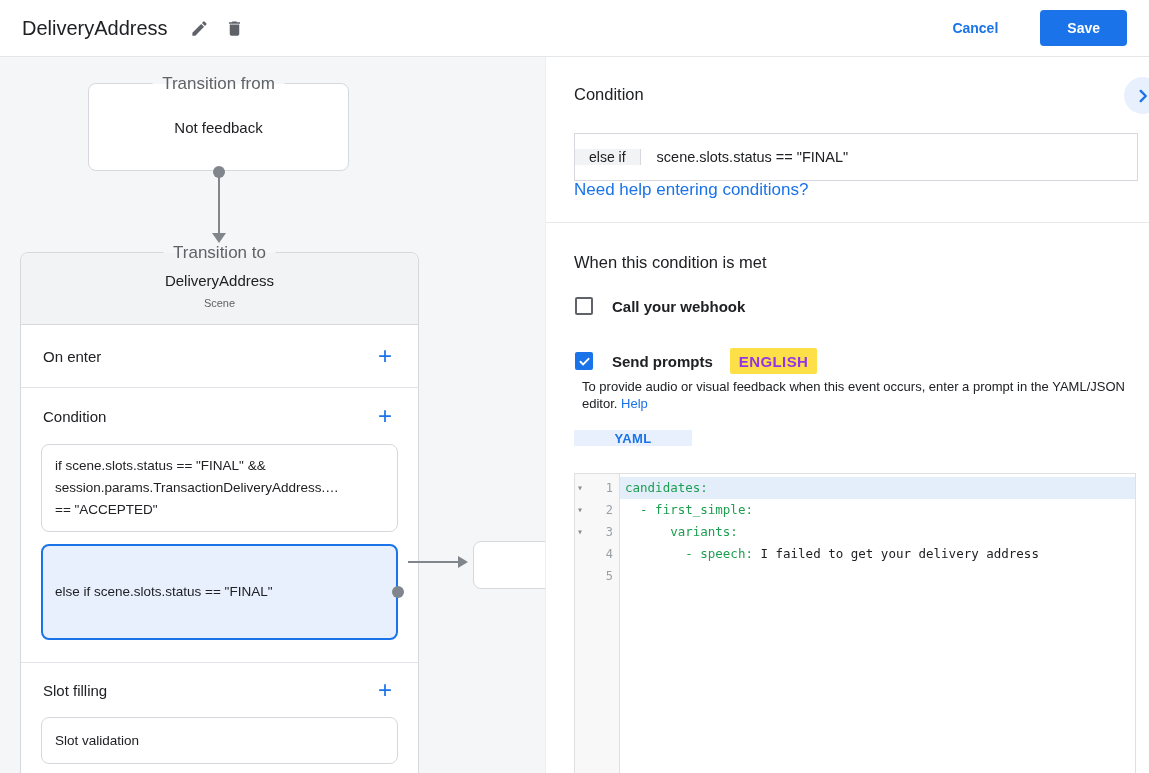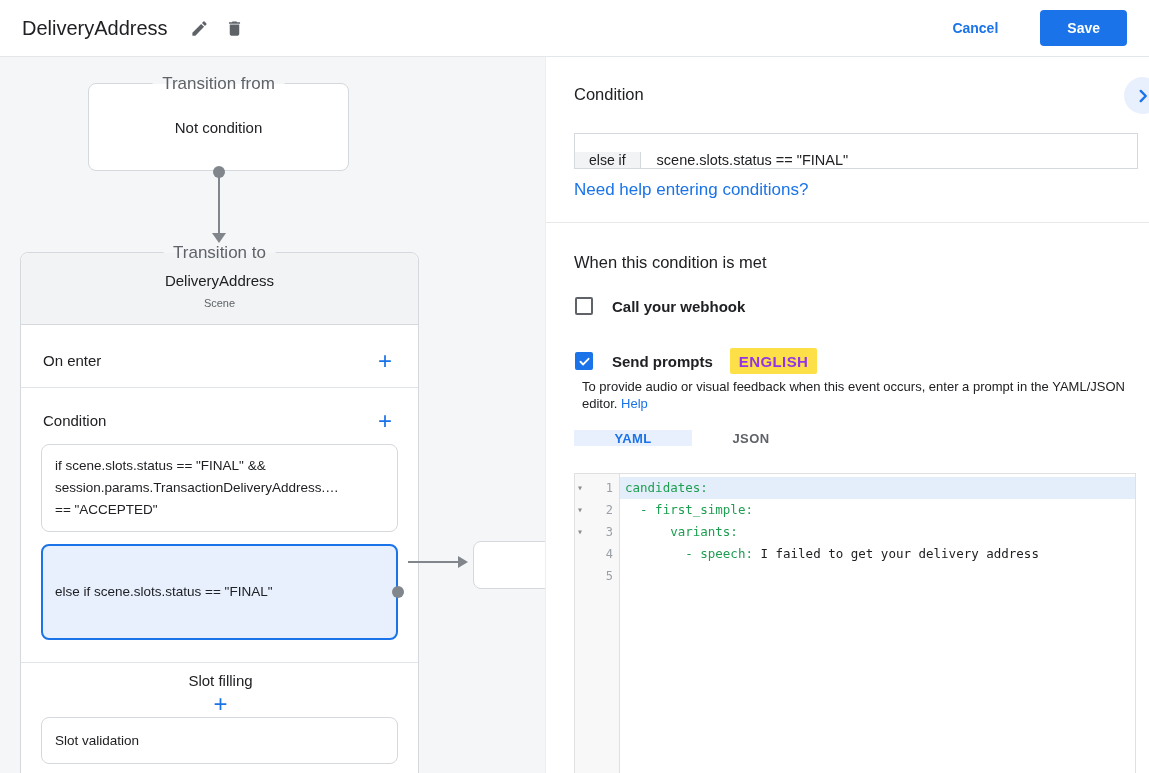--- a/index.html
+++ b/index.html
@@ -39,28 +39,28 @@
   .conn-arrow { position:absolute; left:212px; top:176px; width:0; height:0;
     border-left:7px solid transparent; border-right:7px solid transparent; border-top:10px solid #80868b; }
 
   .to-card { position:absolute; left:20px; top:195px; width:399px; height:600px;
     background:#fff; border:1px solid #d5d8dc; border-radius:8px; }
   .card-header { position:relative; background:#f1f3f4; border-bottom:1px solid #d5d8dc;
     border-radius:8px 8px 0 0; text-align:center; padding:19px 0 15px; }
   .scene-name { font-size:15px; color:#202124; }
   .scene-type { font-size:11px; color:#5f6368; margin-top:8px; }
 
-  .sec-row { display:flex; justify-content:space-between; align-items:center; padding:9px 20px 0 22px; }
+  .sec-row { display:flex; justify-content:space-between; align-items:center; padding:0 20px 0 22px; }
   .sec-label { font-size:15px; color:#202124; }
   .plus-btn { color:#1a73e8; font-size:24px; font-weight:normal; width:26px; height:26px;
     display:flex; align-items:center; justify-content:center; cursor:pointer; }
   .on-enter-row { height:63px; border-bottom:1px solid #e1e4e8; }
   .cond-sec-row { height:56px; }
   .cond-section { border-bottom:1px solid #e1e4e8; padding-bottom:4px; }
-  .slot-sec-row { height:54px;flex-direction:column; }
+  .slot-sec-row { height:54px; }
 
   .cond-box { margin:0 20px 12px; background:#fff; border:1px solid #d5d8dc; border-radius:8px;
     padding:10px 13px; font-size:13.5px; line-height:22px; color:#202124;
     white-space:pre-line; cursor:pointer; }
   .cond-box.selected { background:#e8f0fe; border:2px solid #1a73e8; padding:13px 12px;
     margin-bottom:18px; position:relative; }
   .edge-dot { position:absolute; right:-8px; top:50%; margin-top:-6px; width:12px; height:12px;
     border-radius:50%; background:#80868b; }
 
   .slot-box { margin:0 20px 13px; background:#fff; border:1px solid #d5d8dc; border-radius:8px;
@@ -70,22 +70,22 @@
   .h-arrow-head { position:absolute; left:458px; top:499px; width:0; height:0;
     border-top:6px solid transparent; border-bottom:6px solid transparent; border-left:10px solid #80868b; }
   .target-node { position:absolute; left:473px; top:484px; width:92px; height:48px;
     background:#fff; border:1px solid #d5d8dc; border-radius:8px; cursor:pointer; }
 
   
   .panel-title { position:absolute; left:28px; top:28px; font-size:16.5px; font-weight:normal; }
   .collapse-btn { position:absolute; left:578px; top:20px; width:37px; height:37px; border-radius:50%;
     background:#e8f0fe; display:flex; align-items:center; justify-content:center; cursor:pointer; }
 
-  .cond-input-row { position:absolute; left:28px; top:76px; width:564px; height:36px;
-    border:1px solid #d5d8dc; display:flex; align-items:flex-end; background:#fff; }
+  .cond-input-row { position:absolute; left:28px; top:76px; width:564px; height:48px;
+    border:1px solid #d5d8dc; display:flex; align-items:center; background:#fff; }
   .cond-prefix { background:#f1f3f4; border-right:1px solid #d5d8dc; padding:0 14px;
     display:flex; align-items:center; font-size:14px; color:#202124; }
   .cond-value { flex:1; display:flex; align-items:center; padding:0 16px; font-size:14.5px; color:#202124; }
 
   .help-link { position:absolute; left:28px; top:123px; font-size:17px; color:#1a73e8; cursor:pointer; }
   .panel-divider { position:absolute; left:0; top:165px; width:604px; height:1px; background:#e6e8ea; }
   .when-title { position:absolute; left:28px; top:196px; font-size:16.5px; font-weight:normal; }
 
   .check-row { position:absolute; left:29px; display:flex; align-items:center; }
   .check-row.webhook { top:240px; }
@@ -145,21 +145,21 @@
   <div class="cancel-btn">Cancel</div>
   <button class="save-btn">Save</button>
 </div>
 
 <div class="main">
 
   <div class="diagram">
 
     <div class="from-box">
       <div class="box-legend">Transition from</div>
-      <div>Not condition</div>
+      <div>Not feedback</div>
     </div>
 
     <div class="conn-dot"></div>
     <div class="conn-line"></div>
     <div class="conn-arrow"></div>
 
     <div class="to-card">
       <div class="card-header">
         <div class="box-legend">Transition to</div>
         <div class="scene-name">DeliveryAddress</div>
@@ -239,21 +239,20 @@
       <div class="lang-badge">ENGLISH</div>
     </div>
 
     <div class="desc">
       <span>To provide audio or visual feedback when this event occurs, enter a prompt in the YAML/JSON editor.</span>
       <span class="desc-link">Help</span>
     </div>
 
     <div class="tabs">
       <div class="tab active">YAML</div>
-      <div class="tab">JSON</div>
     </div>
 
     <div class="editor">
       <div class="gutter">
           <div class="gutter-row"><span class="fold">▾</span><span>1</span></div>
           <div class="gutter-row"><span class="fold">▾</span><span>2</span></div>
           <div class="gutter-row"><span class="fold">▾</span><span>3</span></div>
           <div class="gutter-row"><span>4</span></div>
           <div class="gutter-row"><span>5</span></div>
         </div>

